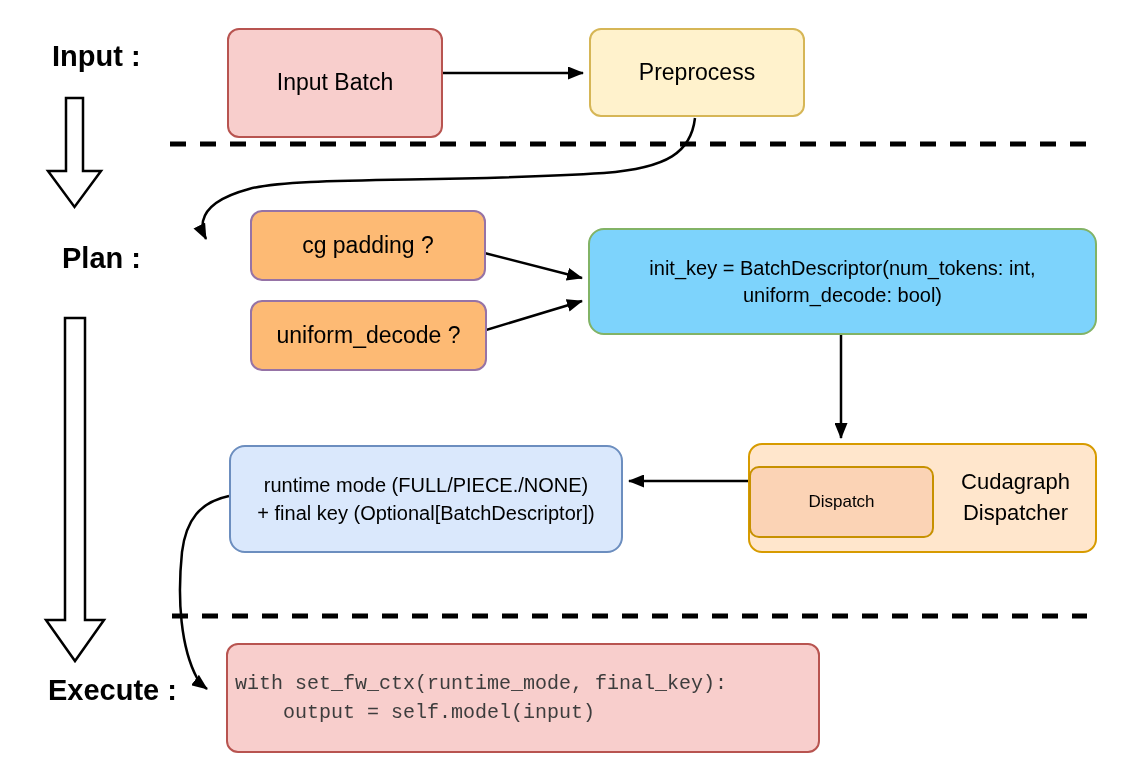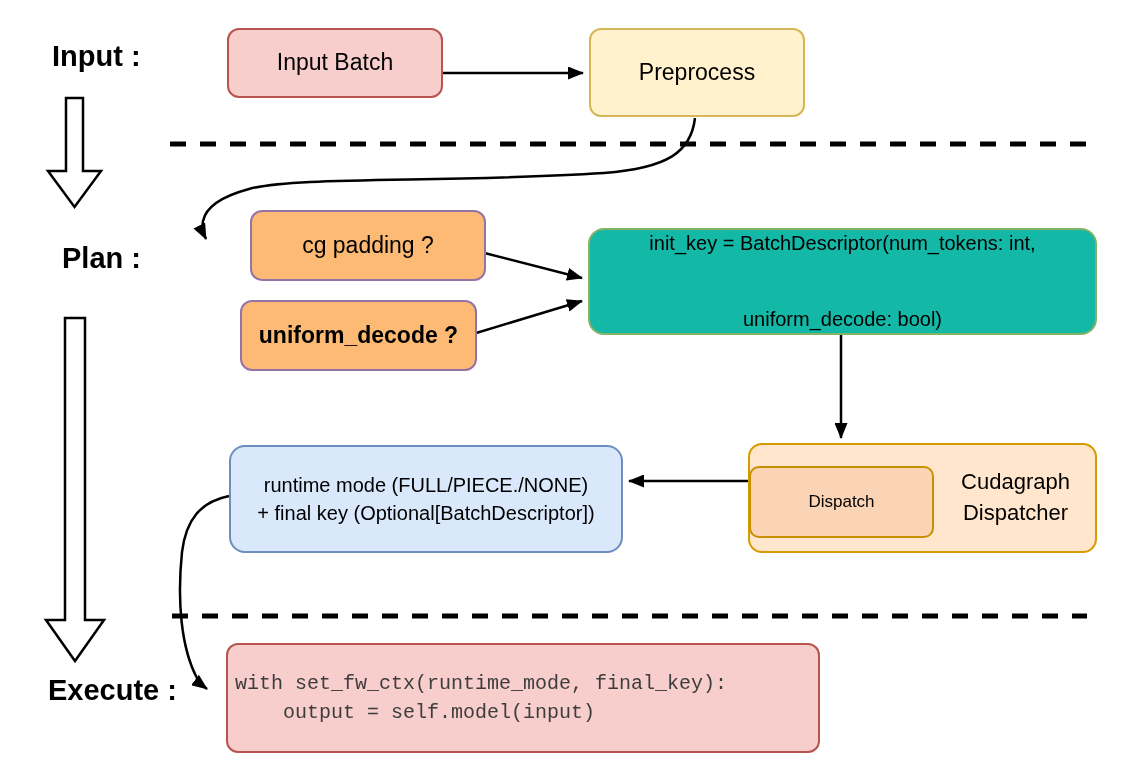--- a/index.html
+++ b/index.html
@@ -25,29 +25,29 @@
     font-weight:bold;
     font-size:29px;
     color:#000;
     white-space:nowrap;
     margin-left:24px;
   }
   
   .n-red   {background:#F8CECC;border:2px solid #B85450;border-radius:12px;}
   .n-yellow{background:#FFF2CC;border:2px solid #D6B656;border-radius:12px;}
   .n-purple{background:#fdba74;border:2px solid #9673A6;border-radius:12px;margin-left:24px;}
-  .n-green {background:#14b8a6;border:2px solid #82B366;border-radius:16px;justify-content:space-between;}
+  .n-green {background:#7dd3fc;border:2px solid #82B366;border-radius:16px;}
   .n-blue  {background:#DAE8FC;border:2px solid #6C8EBF;border-radius:16px;}
   .n-orange-outer{background:#FFE6CC;border:2px solid #D79B00;border-radius:14px;}
   .n-orange-inner{background:#FBD3B5;border:2px solid #C79100;border-radius:10px;margin-top:22px;}
 
-  #input-batch   {left:227px;top:28px; width:216px;height:70px; font-size:23px;}
+  #input-batch   {left:227px;top:28px; width:216px;height:110px; font-size:23px;}
   #preprocess    {left:589px;top:28px; width:216px;height:89px; font-size:23px;}
   #cg-padding    {left:226px;top:210px;width:236px;height:71px; font-size:23px;}
-  #uniform-decode{left:216px;top:300px;width:237px;height:71px; font-size:23px;font-weight:bold;}
+  #uniform-decode{left:226px;top:300px;width:237px;height:71px; font-size:23px;}
   #init-key      {left:588px;top:228px;width:509px;height:107px;font-size:20px;line-height:1.35;}
   #runtime-mode  {left:229px;top:445px;width:394px;height:108px;font-size:20px;line-height:1.4;}
   #dispatcher-outer{left:748px;top:443px;width:349px;height:110px;}
   #dispatch-inner{left:749px;top:444px;width:185px;height:72px;font-size:17px;}
   #dispatcher-label{left:934px;top:443px;width:163px;height:110px;font-size:22px;background:none;border:none;line-height:1.4;}
   #execute-code  {left:226px;top:643px;width:594px;height:110px;
                   align-items:flex-start;justify-content:center;
                   font-family:"Liberation Mono", monospace;
                   font-size:20px;color:#3d3d3d;text-align:left;
                   padding-left:7px;line-height:1.45;}

